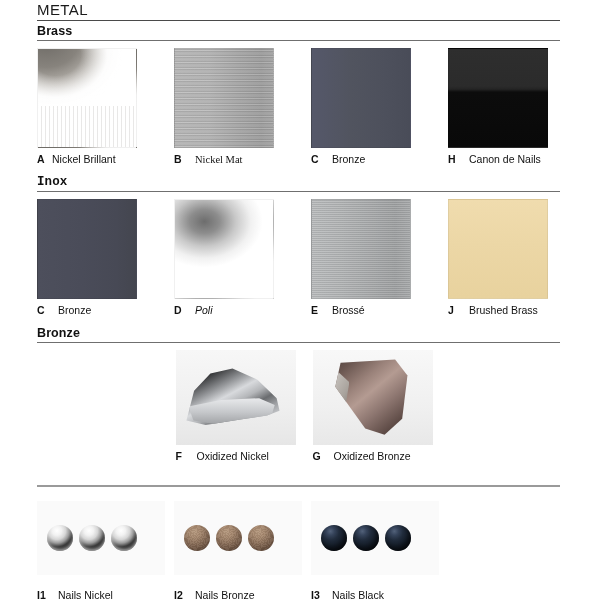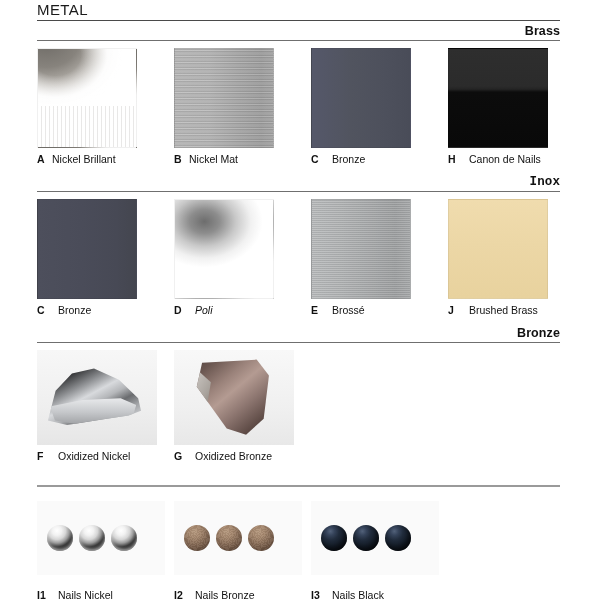--- a/index.html
+++ b/index.html
@@ -38,21 +38,20 @@
     border: none;
     border-top: 1px solid #4a4a4a;
     margin: 2px 0 0 0;
     width: 523px;
   }
 
   .section-head {
     margin-top: 3px;
     position: relative;
     width: 523px;
-    text-align: right;
   }
   .section-title {
     font-size: 12.5px;
     font-weight: bold;
     color: #111;
     line-height: 15px;
     letter-spacing: .1px;
   }
   .section-rule {
     border: none;
@@ -294,21 +293,21 @@
       </div>
       <div class="caption">
         <span class="code">A</span><span class="name" style="margin-left: 0;">Nickel Brillant</span>
       </div>
     </div>
     <div class="cell">
       <div class="swatch-wrap">
         <div class="swatch sw-nickel-mat" style="position:absolute;inset:0;overflow:hidden;"></div>
       </div>
       <div class="caption">
-        <span class="code">B</span><span class="name" style="">Nickel Mat</span>
+        <span class="code">B</span><span class="name" style="margin-left: 6px; font-family: Liberation Serif, serif;">Nickel Mat</span>
       </div>
     </div>
     <div class="cell">
       <div class="swatch-wrap">
         <div class="swatch sw-bronze-brass" style="position:absolute;inset:0;overflow:hidden;"></div>
       </div>
       <div class="caption">
         <span class="code">C</span><span class="name" style="margin-left: 6px;">Bronze</span>
       </div>
     </div>
@@ -358,21 +357,21 @@
       <div class="caption">
         <span class="code">J</span><span class="name" style="margin-left: 6px;">Brushed Brass</span>
       </div>
     </div>
   </div>
 
   <div class="section-head" style="margin-top:9px;">
     <div class="section-title">Bronze</div>
     <hr class="section-rule">
   </div>
-  <div class="row" style="margin-top:7px;">
+  <div class="row" style="margin-top:7px;justify-content:center;">
     <div class="cell">
       <div class="photo photo-oxnickel">
         <div class="shape-oxnickel"></div>
       </div>
       <div class="caption">
         <span class="code">F</span><span class="name" style="margin-left: 6px;">Oxidized Nickel</span>
       </div>
     </div>
     <div class="cell">
       <div class="photo photo-oxbronze">

